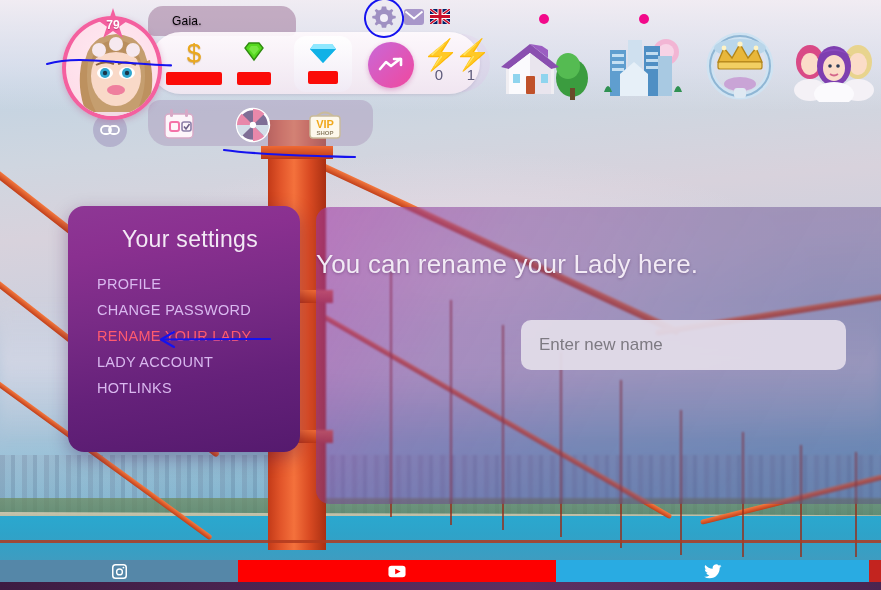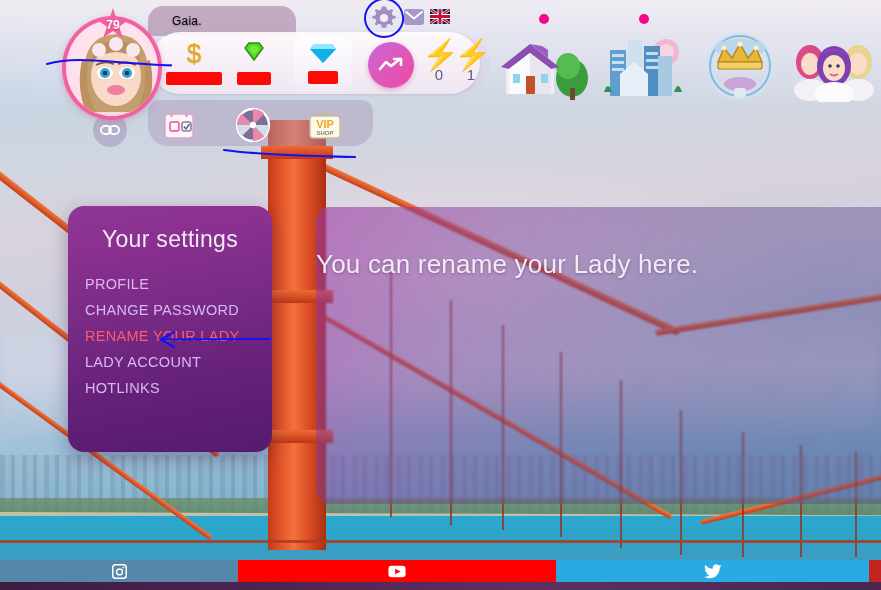--- a/index.html
+++ b/index.html
@@ -185,25 +185,25 @@
     position:absolute; top:26px; width:96px; height:76px;
     display:flex; align-items:flex-end; justify-content:center;
   }
   .notifdot {
     position:absolute; top:-12px; width:10px; height:10px; border-radius:50%;
     background:#f2098a;
   }
 
   
   .settings-panel {
-    position:absolute; left:68px; top:206px; width:204px; height:246px;
+    position:absolute; left:68px; top:206px; width:232px; height:246px;
     border-radius:16px;
     background: linear-gradient(170deg,#8e3795 0%, #8a3090 18%, #792b86 42%, #65217a 70%, #551a6e 100%);
     box-shadow: 0 6px 18px rgba(60,15,75,.35);
-    padding: 20px 0 0 0;
+    padding: 20px 0 0 12px;
   }
   .settings-title {
     color:#f3e9f5; font-size:23px; font-weight:300; text-align:center;
     letter-spacing:.3px; margin-bottom:6px;
   }
   .title-underline {
     position:absolute; left:45px; top:58px; width:128px; height:10px;
     pointer-events:none;
   }
   .settings-list { margin-top:18px; padding-left:17px; }
@@ -525,20 +525,21 @@
   </svg>
 
   <svg class="arrow-annot" viewBox="0 0 120 26">
     <path d="M118,11 L10,11.5" stroke="#1512ef" stroke-width="2.1" fill="none" stroke-linecap="round"></path>
     <path d="M22,4 L9,11.5 L22,19" stroke="#1512ef" stroke-width="2.1" fill="none" stroke-linecap="round" stroke-linejoin="round"></path>
   </svg>
 
   <div class="content-panel">
     <div class="content-title">You can rename your Lady here.</div>
 
+    <input class="name-input" type="text" placeholder="Enter new name" style="">
 
   </div>
 
   <svg class="input-underline" viewBox="0 0 135 14">
     <path d="M2,4 C30,8 62,9 96,10 C112,10.5 124,11 133,11" stroke="#1512ef" stroke-width="2.1" fill="none" stroke-linecap="round"></path>
   </svg>
 
   <div class="social">
     <div class="social-seg" style="width:238px; background:#5587a8;">
       <svg width="15" height="15" viewBox="0 0 16 16">

